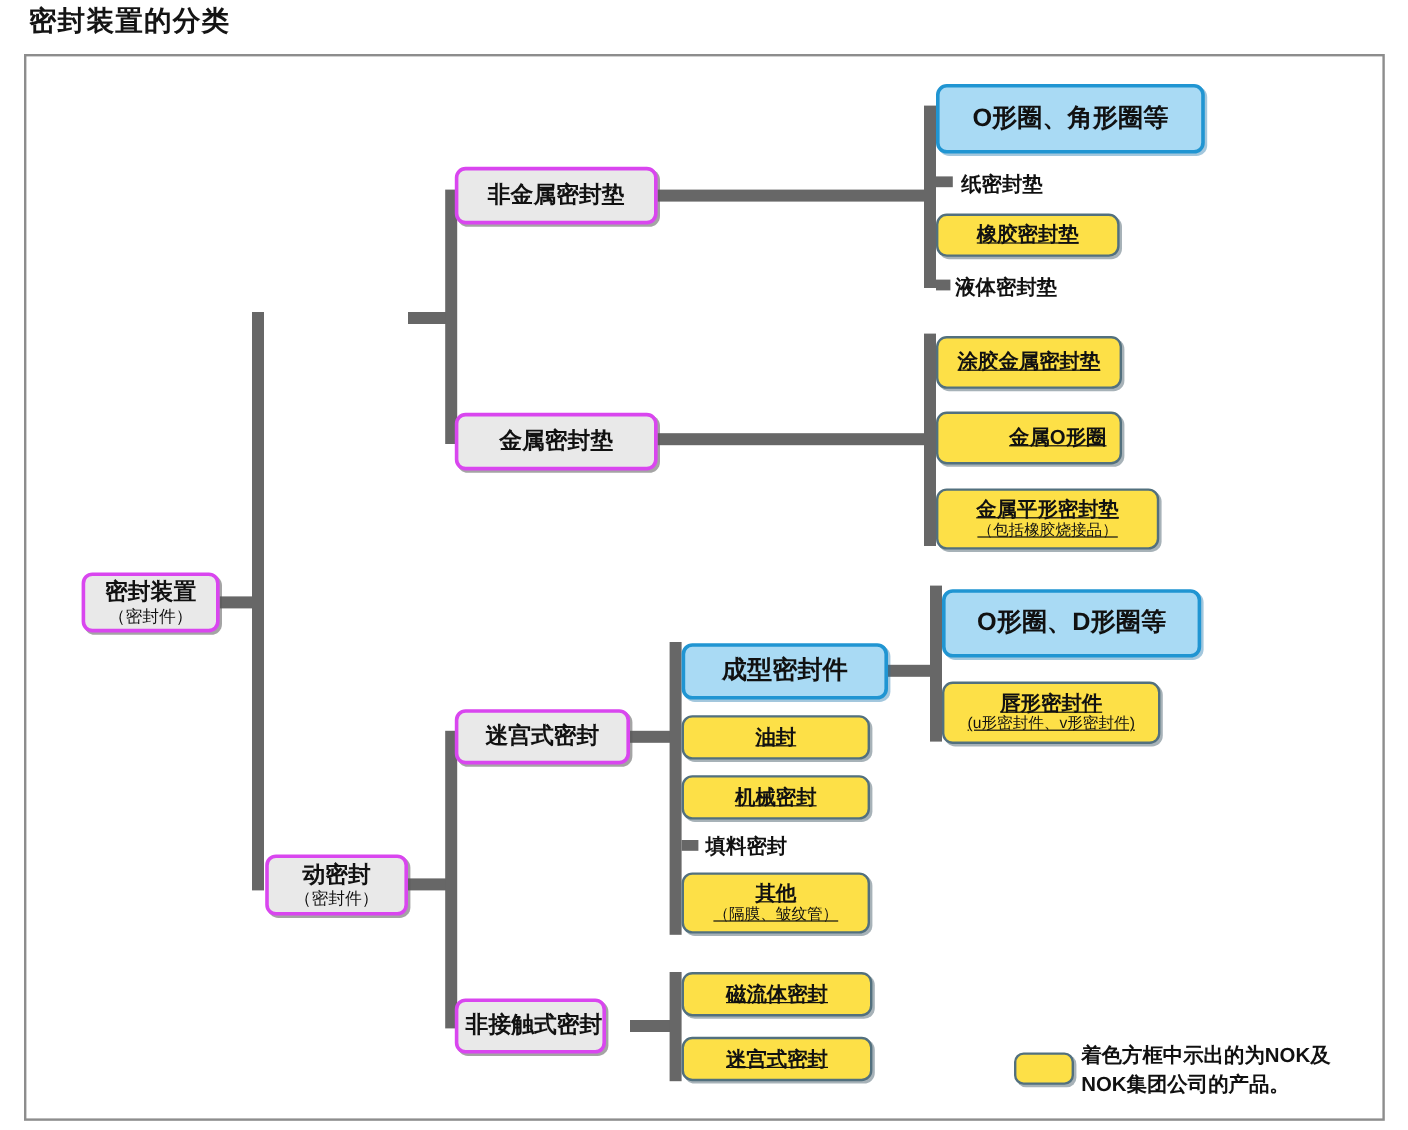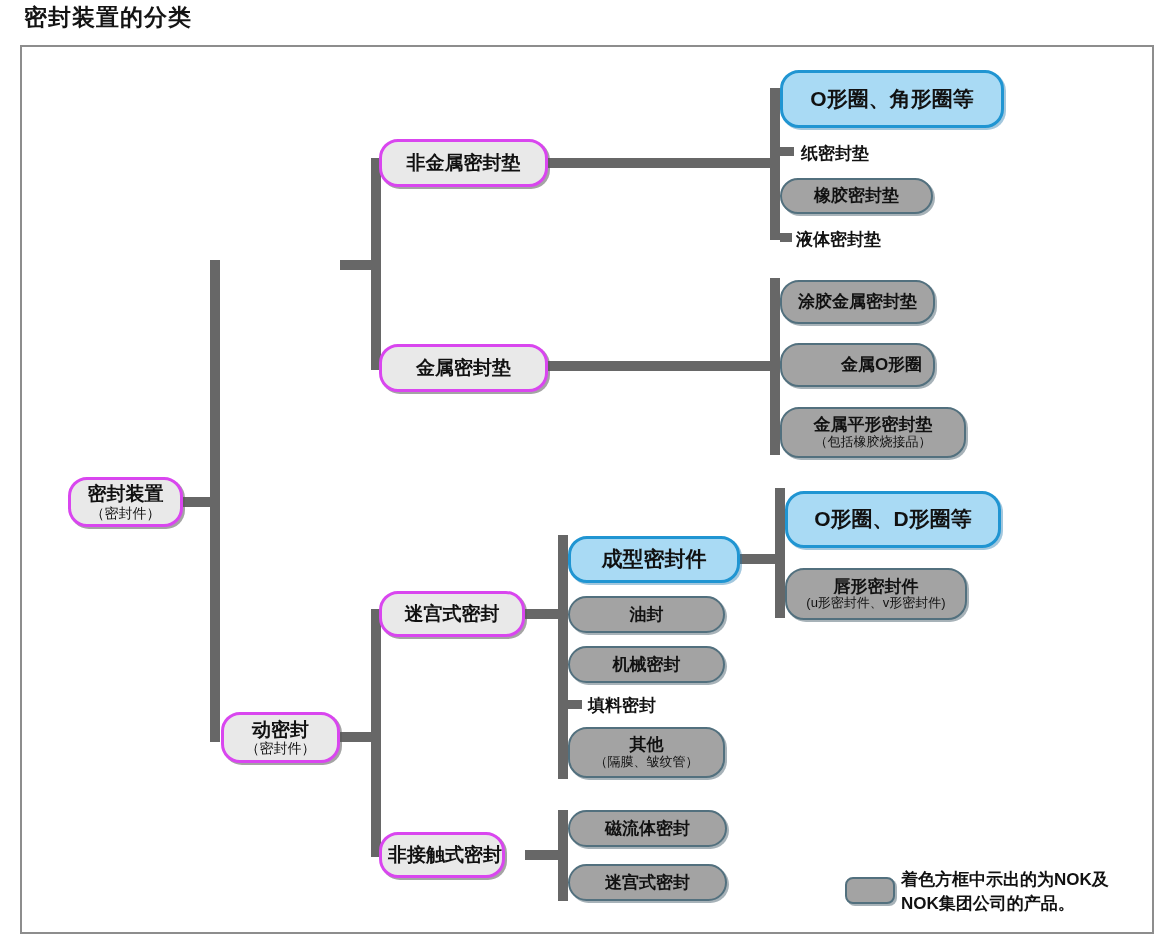--- a/index.html
+++ b/index.html
@@ -10,26 +10,26 @@
   }
   .page-title{
     position:absolute;left:24px;top:2px;font-size:23px;font-weight:bold;
     color:#141414;letter-spacing:1px;
   }
   .frame{
     position:absolute;left:20px;top:45px;width:1134px;height:889px;
     border:2px solid #8d8d8d;box-sizing:border-box;background:#fff;
   }
   .box{
-    position:absolute;box-sizing:border-box;border-radius:19px;
+    position:absolute;box-sizing:border-box;border-radius:9px;
     display:flex;flex-direction:column;align-items:center;justify-content:center;
     text-align:center;line-height:1.15;
   }
   .box-gray{background:#e9e9e9;border:3px solid #d946ef;box-shadow:2px 2px 0 rgba(90,90,90,.55);}
-  .box-blue{background:#a3a3a3;border:2.5px solid #52707e;box-shadow:2px 2px 0 rgba(60,85,98,.45);}
+  .box-blue{background:#fde047;border:2.5px solid #52707e;box-shadow:2px 2px 0 rgba(60,85,98,.45);text-decoration:underline;}
   .box-hl{background:#a9daf4;border:3.5px solid #2095d2;box-shadow:2px 2px 0 rgba(25,115,170,.40);}
   .l1{font-weight:bold;font-size:19px;}
   .l1-big{font-weight:bold;font-size:21px;}
   .l1-sm{font-weight:bold;font-size:17px;}
   .l2{font-size:14px;}
   .l2-sm{font-size:13px;}
   .conn{position:absolute;background:#676767;}
   .plain-label{position:absolute;font-size:17px;font-weight:bold;white-space:nowrap;}
   .legend-text{
     position:absolute;font-size:17px;line-height:24px;font-weight:bold;white-space:nowrap;

